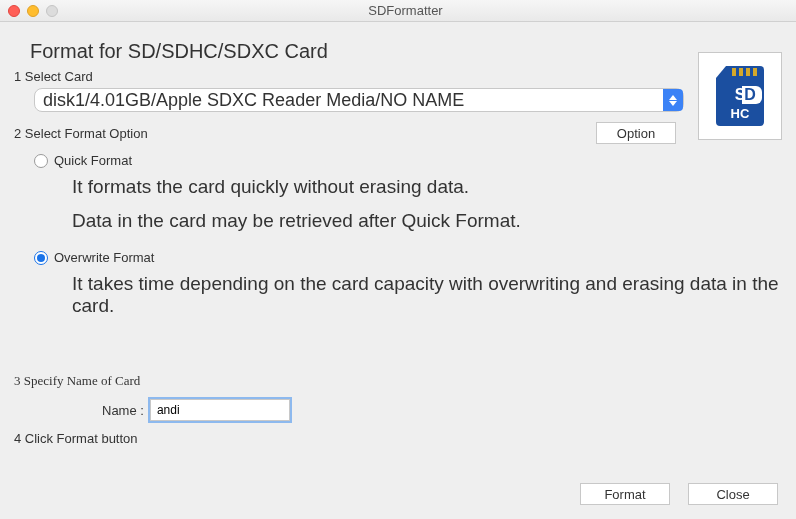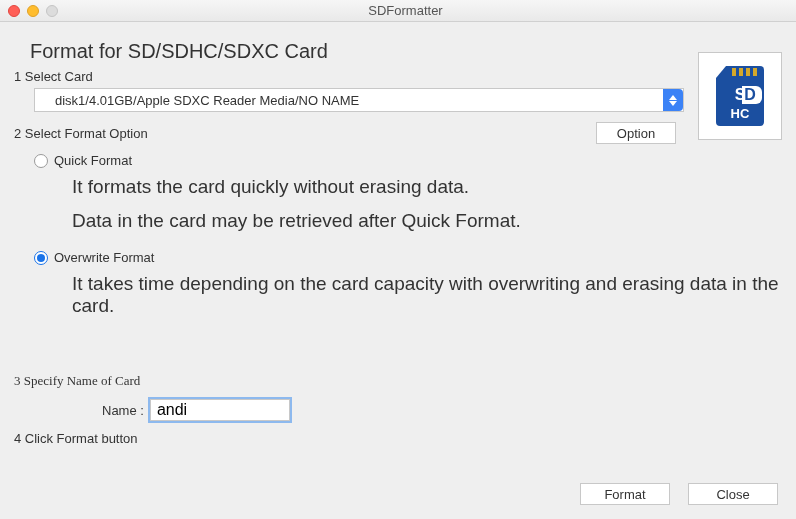--- a/index.html
+++ b/index.html
@@ -57,26 +57,26 @@
   }
   .select-wrap {
     margin: 2px 0 8px 24px;
     width: 650px;
     position: relative;
   }
   .mac-select {
     width:100%;
     height:24px;
     border:1px solid #c8c8c8;
-    border-radius:0;
-    background:#fff;
-    display:flex;
-    align-items:center;
-    padding:0 20px;
-    font-size:13px;
+    border-radius:8px;
+    background:#fff;
+    display:flex;
+    align-items:center;
+    padding:0 8px;
+    font-size:18px;
     position:relative;
   }
   .select-arrow {
     position:absolute;
     right:0; top:0;
     width:20px; height:100%;
     background:#3b82f6;
     border-radius:0 4px 4px 0;
     display:flex;
     flex-direction:column;
@@ -138,21 +138,21 @@
     margin:10px 0 0 92px;
     gap:6px;
   }
   .name-input {
     width:140px;
     height:22px;
     border:1px solid #c8c8c8;
     outline:2px solid #8db9ee;
     outline-offset:0;
     padding:0 6px;
-    font-size:16px;
+    font-size:12px;
     background:#fff;
   }
   .sd-logo-box {
     position:absolute;
     right:14px;
     top:30px;
     width:84px;
     height:88px;
     border:1px solid #c8c8c8;
     background:#fff;

